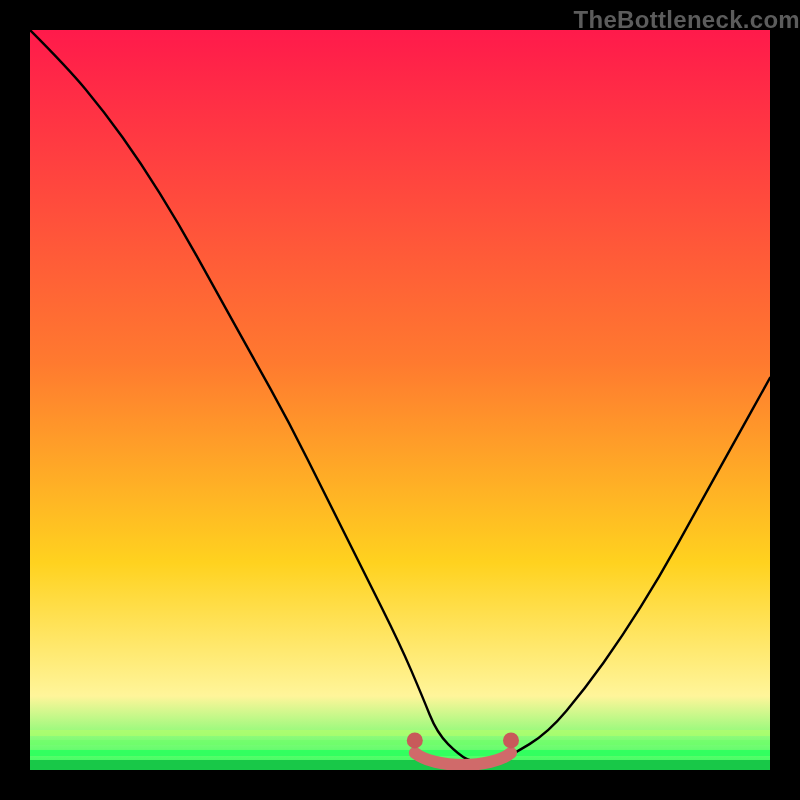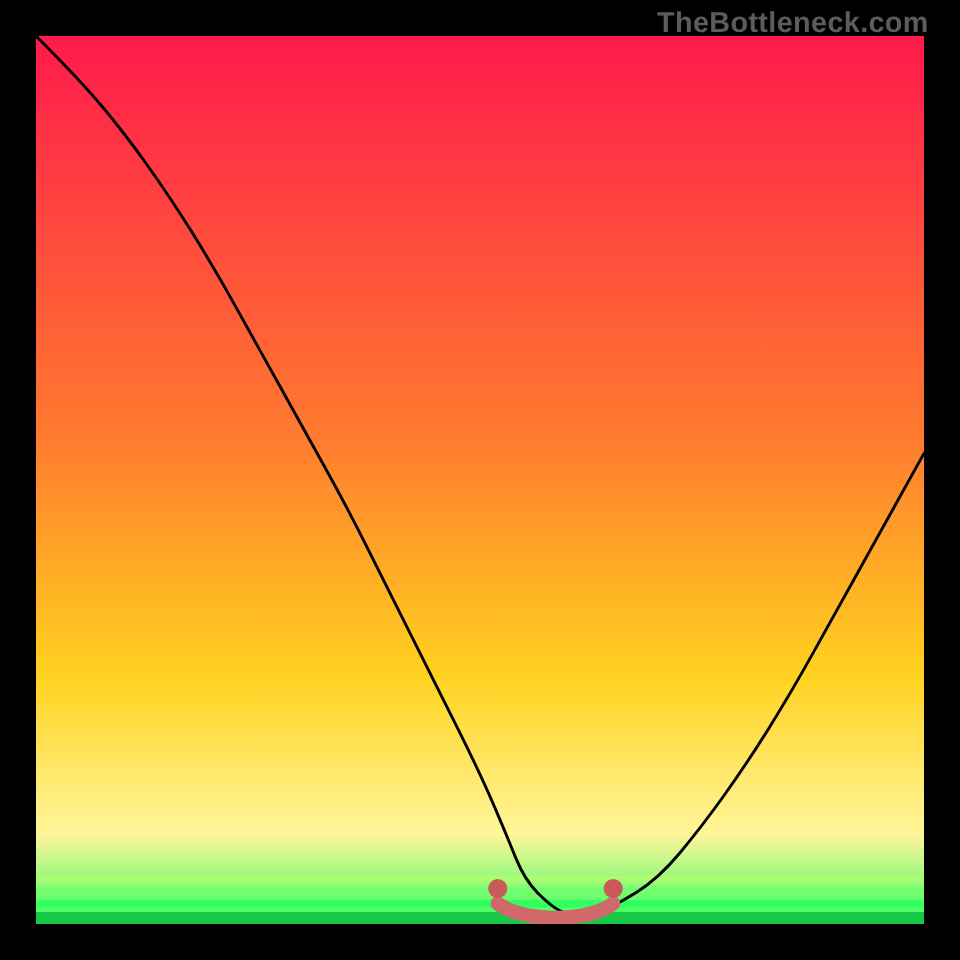--- a/index.html
+++ b/index.html
@@ -13,21 +13,21 @@
   }
   .frame {
     position: relative;
     width: 800px;
     height: 800px;
     background: #000;
   }
   .watermark {
     position: absolute;
     top: 6px;
-    right: 26px;
+    right: 0;
     font-size: 24px;
     font-weight: 600;
     color: #5c5c5c;
     letter-spacing: 0.3px;
     z-index: 10;
   }
   .plot {
     position: absolute;
     left: 30px;
     top: 30px;

